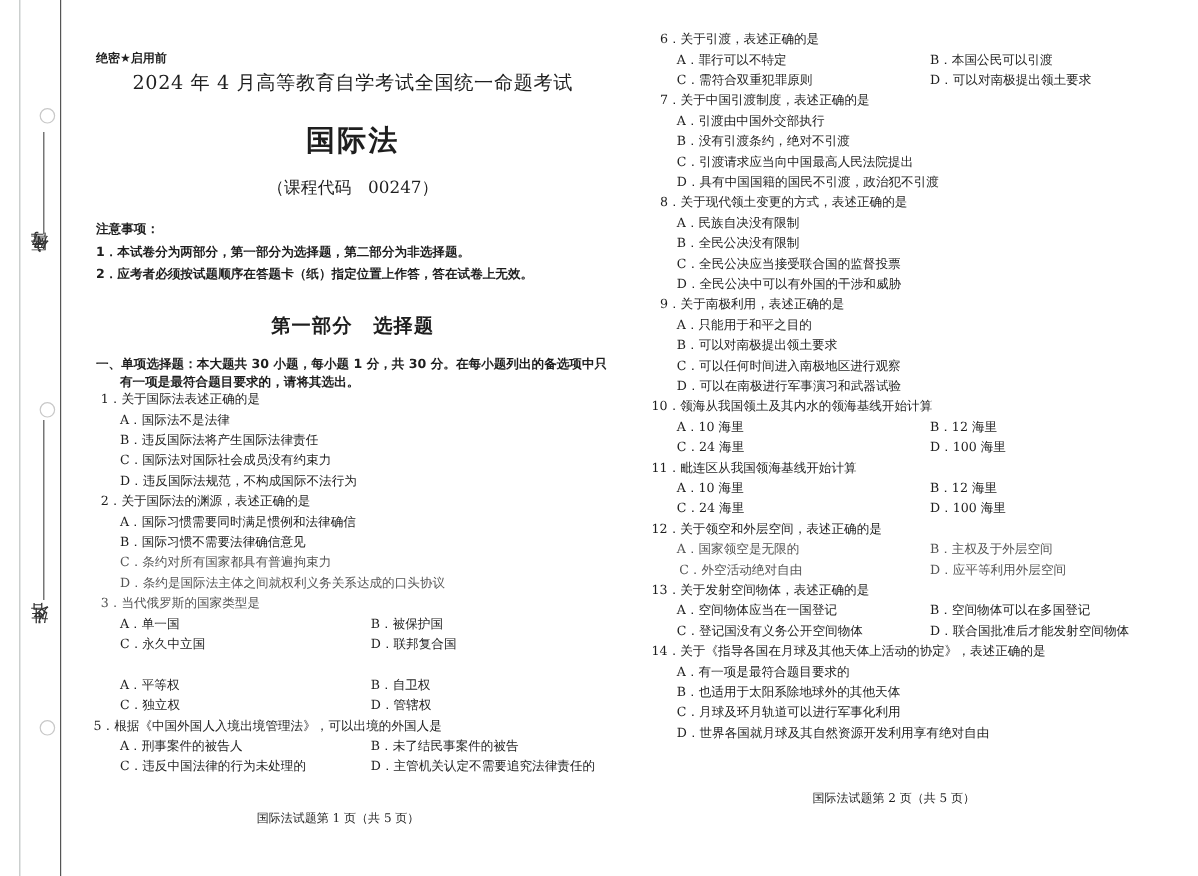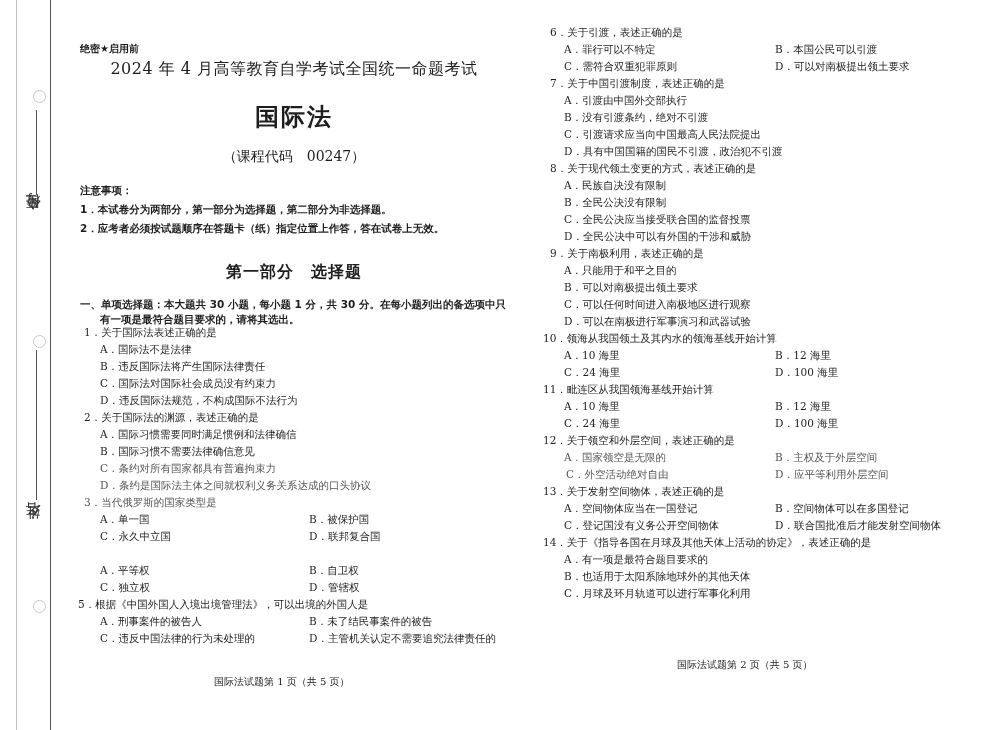--- a/index.html
+++ b/index.html
@@ -146,15 +146,16 @@
   <div class="q" style="left:9px;top:485px">13．关于发射空间物体，表述正确的是</div>
   <div class="opt" style="left:30px;top:502px">A．空间物体应当在一国登记</div>
   <div class="opt" style="left:241px;top:502px">B．空间物体可以在多国登记</div>
   <div class="opt" style="left:30px;top:519px">C．登记国没有义务公开空间物体</div>
   <div class="opt" style="left:241px;top:519px">D．联合国批准后才能发射空间物体</div>
 
   <div class="q" style="left:9px;top:536px">14．关于《指导各国在月球及其他天体上活动的协定》，表述正确的是</div>
   <div class="opt" style="left:30px;top:553px">A．有一项是最符合题目要求的</div>
   <div class="opt" style="left:30px;top:570px">B．也适用于太阳系除地球外的其他天体</div>
   <div class="opt" style="left:30px;top:587px">C．月球及环月轨道可以进行军事化利用</div>
+  <div class="opt" style="left:30px;top:604px">D．世界各国就月球及其自然资源开发利用享有绝对自由</div>
 
   <div class="footer" style="left:143px">国际法试题第 2 页（共 5 页）</div>
 </div>
 
 </body></html>

